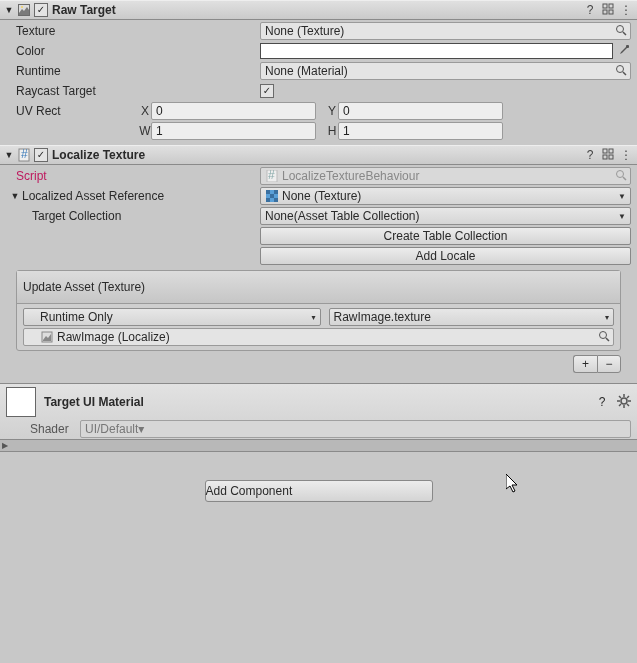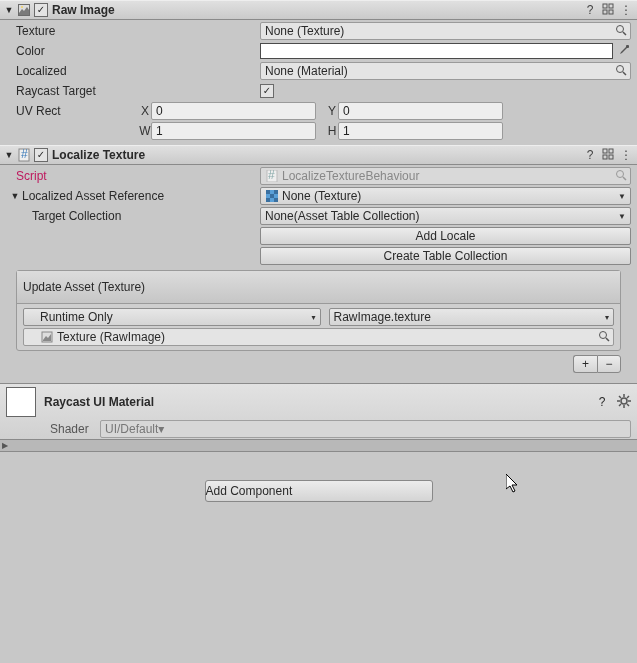--- a/index.html
+++ b/index.html
@@ -51,21 +51,21 @@
 
   .event-footer { display:flex; justify-content:flex-end; padding:0 10px; margin-top:4px; margin-bottom:6px; }
   .sq-btn { width:24px; height:18px; background:linear-gradient(#ececec,#d4d4d4); border:1px solid #888; display:flex; align-items:center; justify-content:center; cursor:pointer; }
   .sq-btn.l { border-radius:3px 0 0 3px; border-right:none; }
   .sq-btn.r { border-radius:0 3px 3px 0; }
 
   .mat-section { border-top:1px solid #8a8a8a; background:linear-gradient(#e2e2e2,#d0d0d0); }
   .mat-head { display:flex; align-items:center; height:36px; padding:2px 6px; gap:8px; }
   .mat-preview { width:30px; height:30px; background:#fff; border:1px solid #666; }
   .mat-title { font-weight:bold; flex:1; }
-  .mat-shader { display:flex; align-items:center; padding:0 6px 2px 50px; height:20px; gap:6px; border-bottom:1px solid #8a8a8a;}
+  .mat-shader { display:flex; align-items:center; padding:0 6px 2px 30px; height:20px; gap:6px; border-bottom:1px solid #8a8a8a;}
   .mat-shader .shlabel { width:44px; color:#555; }
   .disabled-dd { flex:1; height:18px; background:#d7d7d7; border:1px solid #a0a0a0; border-radius:2px; display:flex; align-items:center; padding:0 4px; color:#777; position:relative; }
   .mat-strip { height:12px; background:#b8b8b8; border-bottom:1px solid #8a8a8a; display:flex; align-items:center; padding-left:2px; }
   .mat-strip .tri { font-size:8px; color:#555; }
 
   .add-comp-wrap { display:flex; justify-content:center; margin-top:28px; }
   .add-comp { width:228px; height:22px; background:linear-gradient(#ececec,#d4d4d4); border:1px solid #888; border-radius:3px; line-height:20px; cursor:pointer; }
 
   .cursor { position:absolute; left:506px; top:474px; pointer-events:none; }
   .grey { color:#be185d; }
@@ -78,21 +78,21 @@
   <span class="foldout">▼</span>
   <span class="comp-icon">
     <svg width="16" height="16">
         <rect x="2" y="2" width="12" height="12" fill="#6a6a6a"></rect>
         <rect x="3" y="3" width="10" height="10" fill="#ddd"></rect>
         <polygon points="3,11 6,7 8,9 11,5 13,8 13,13 3,13" fill="#7a7a7a"></polygon>
         <circle cx="6" cy="5" r="1" fill="#f0d060"></circle>
       </svg>
   </span>
   <span class="checkbox">✓</span>
-  <span class="comp-title">Raw Image</span>
+  <span class="comp-title">Raw Target</span>
   <div class="hdr-right">
     <span class="hdr-icn">?</span>
     <span class="hdr-icn">
       <svg width="12" height="12">
           <rect x="1" y="1" width="4" height="4" fill="none" stroke="#555"></rect>
           <rect x="7" y="1" width="4" height="4" fill="none" stroke="#555"></rect>
           <rect x="1" y="7" width="4" height="4" fill="none" stroke="#555"></rect>
           <rect x="7" y="7" width="4" height="4" fill="none" stroke="#555"></rect>
         </svg>
     </span>
@@ -125,21 +125,21 @@
       </div>
       <span class="eyedrop">
         <svg width="14" height="14">
             <path d="M11 2 L12 3 L6 9 L4 10 L5 8 Z" fill="#555"></path>
             <rect x="10" y="1" width="3" height="3" rx="1" fill="#555"></rect>
           </svg>
       </span>
     </div>
   </div>
   <div class="row">
-    <div class="label-col">Localized</div>
+    <div class="label-col">Runtime</div>
     <div class="field-col">
       <div class="obj-field">
         <span>None (Material)</span>
         <span class="obj-picker">
           <svg width="12" height="12">
               <circle cx="5" cy="5" r="3.5" fill="none" stroke="#555"></circle>
               <line x1="8" y1="8" x2="11" y2="11" stroke="#555" stroke-width="1.5"></line>
             </svg>
         </span>
       </div>
@@ -247,27 +247,27 @@
     <div class="field-col">
       <div class="dropdown">
         <span>None(Asset Table Collection)</span>
         <span class="dd-arrow">▼</span>
       </div>
     </div>
   </div>
   <div class="row">
     <div class="label-col"></div>
     <div class="field-col">
+      <div class="big-btn">Create Table Collection</div>
+    </div>
+  </div>
+  <div class="row">
+    <div class="label-col"></div>
+    <div class="field-col">
       <div class="big-btn">Add Locale</div>
-    </div>
-  </div>
-  <div class="row">
-    <div class="label-col"></div>
-    <div class="field-col">
-      <div class="big-btn">Create Table Collection</div>
     </div>
   </div>
 
   <div class="event-box">
     <div class="event-head">Update Asset (Texture)</div>
     <div class="event-body">
       <div class="event-row">
         <div class="dropdown obj-small">
           <span>Runtime Only</span>
           <span class="dd-arrow">▾</span>
@@ -278,42 +278,42 @@
         </div>
       </div>
       <div class="event-row">
         <div class="obj-field obj-small">
           <span class="obj-icon">
             <svg width="12" height="12">
                 <rect x="1" y="1" width="10" height="10" fill="#ddd" stroke="#888"></rect>
                 <polygon points="2,9 5,5 7,7 10,3 10,10 2,10" fill="#888"></polygon>
               </svg>
           </span>
-          <span>Texture (RawImage)</span>
+          <span>RawImage (Localize)</span>
           <span class="obj-picker">
             <svg width="12" height="12">
                 <circle cx="5" cy="5" r="3.5" fill="none" stroke="#555"></circle>
                 <line x1="8" y1="8" x2="11" y2="11" stroke="#555" stroke-width="1.5"></line>
               </svg>
           </span>
         </div>
       </div>
     </div>
   </div>
 
   <div class="event-footer">
     <div class="sq-btn l">+</div>
     <div class="sq-btn r">−</div>
   </div>
 </div>
 
 <div class="mat-section">
   <div class="mat-head">
     <div class="mat-preview"></div>
-    <div class="mat-title">Raycast UI Material</div>
+    <div class="mat-title">Target UI Material</div>
     <span class="hdr-icn">?</span>
     <span class="hdr-icn">
       <svg width="14" height="14">
           <circle cx="7" cy="7" r="3" fill="none" stroke="#555" stroke-width="1.5"></circle>
           <g stroke="#555" stroke-width="1.5">
             <line x1="7" y1="0" x2="7" y2="3"></line>
             <line x1="7" y1="11" x2="7" y2="14"></line>
             <line x1="0" y1="7" x2="3" y2="7"></line>
             <line x1="11" y1="7" x2="14" y2="7"></line>
             <line x1="2" y1="2" x2="4" y2="4"></line>

